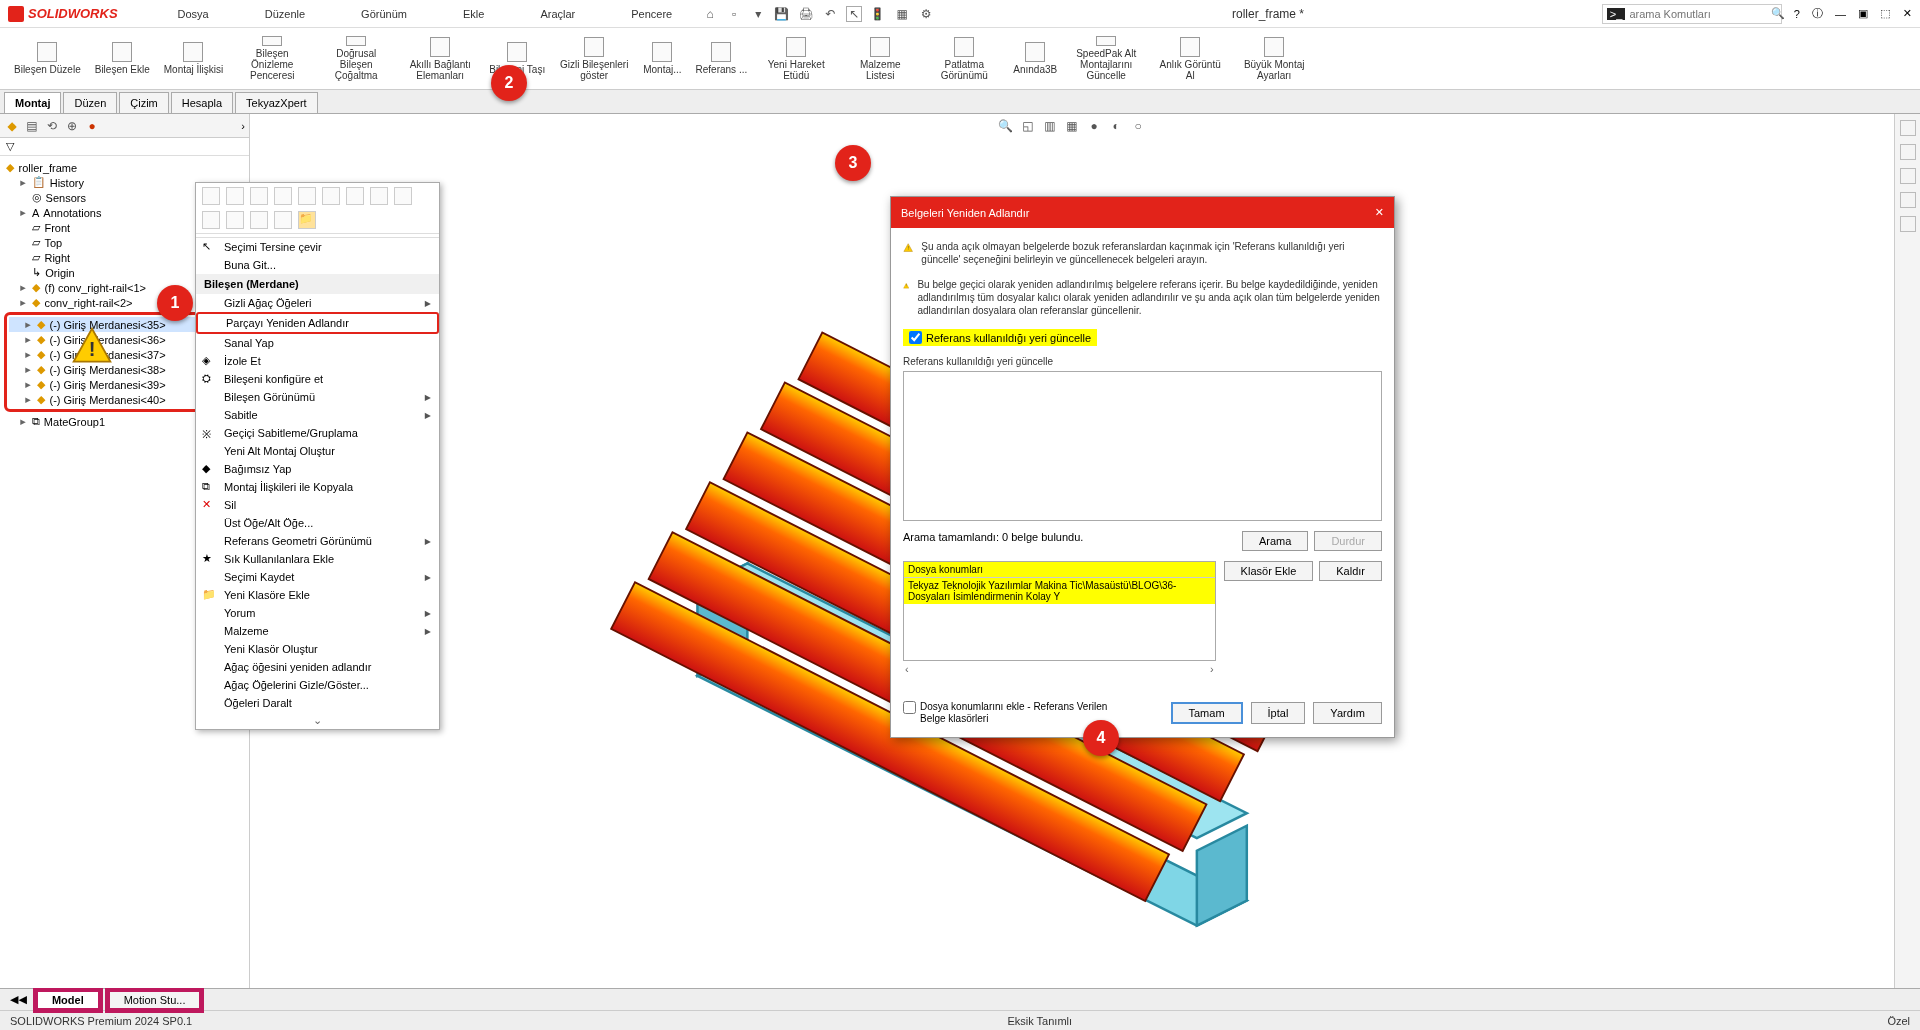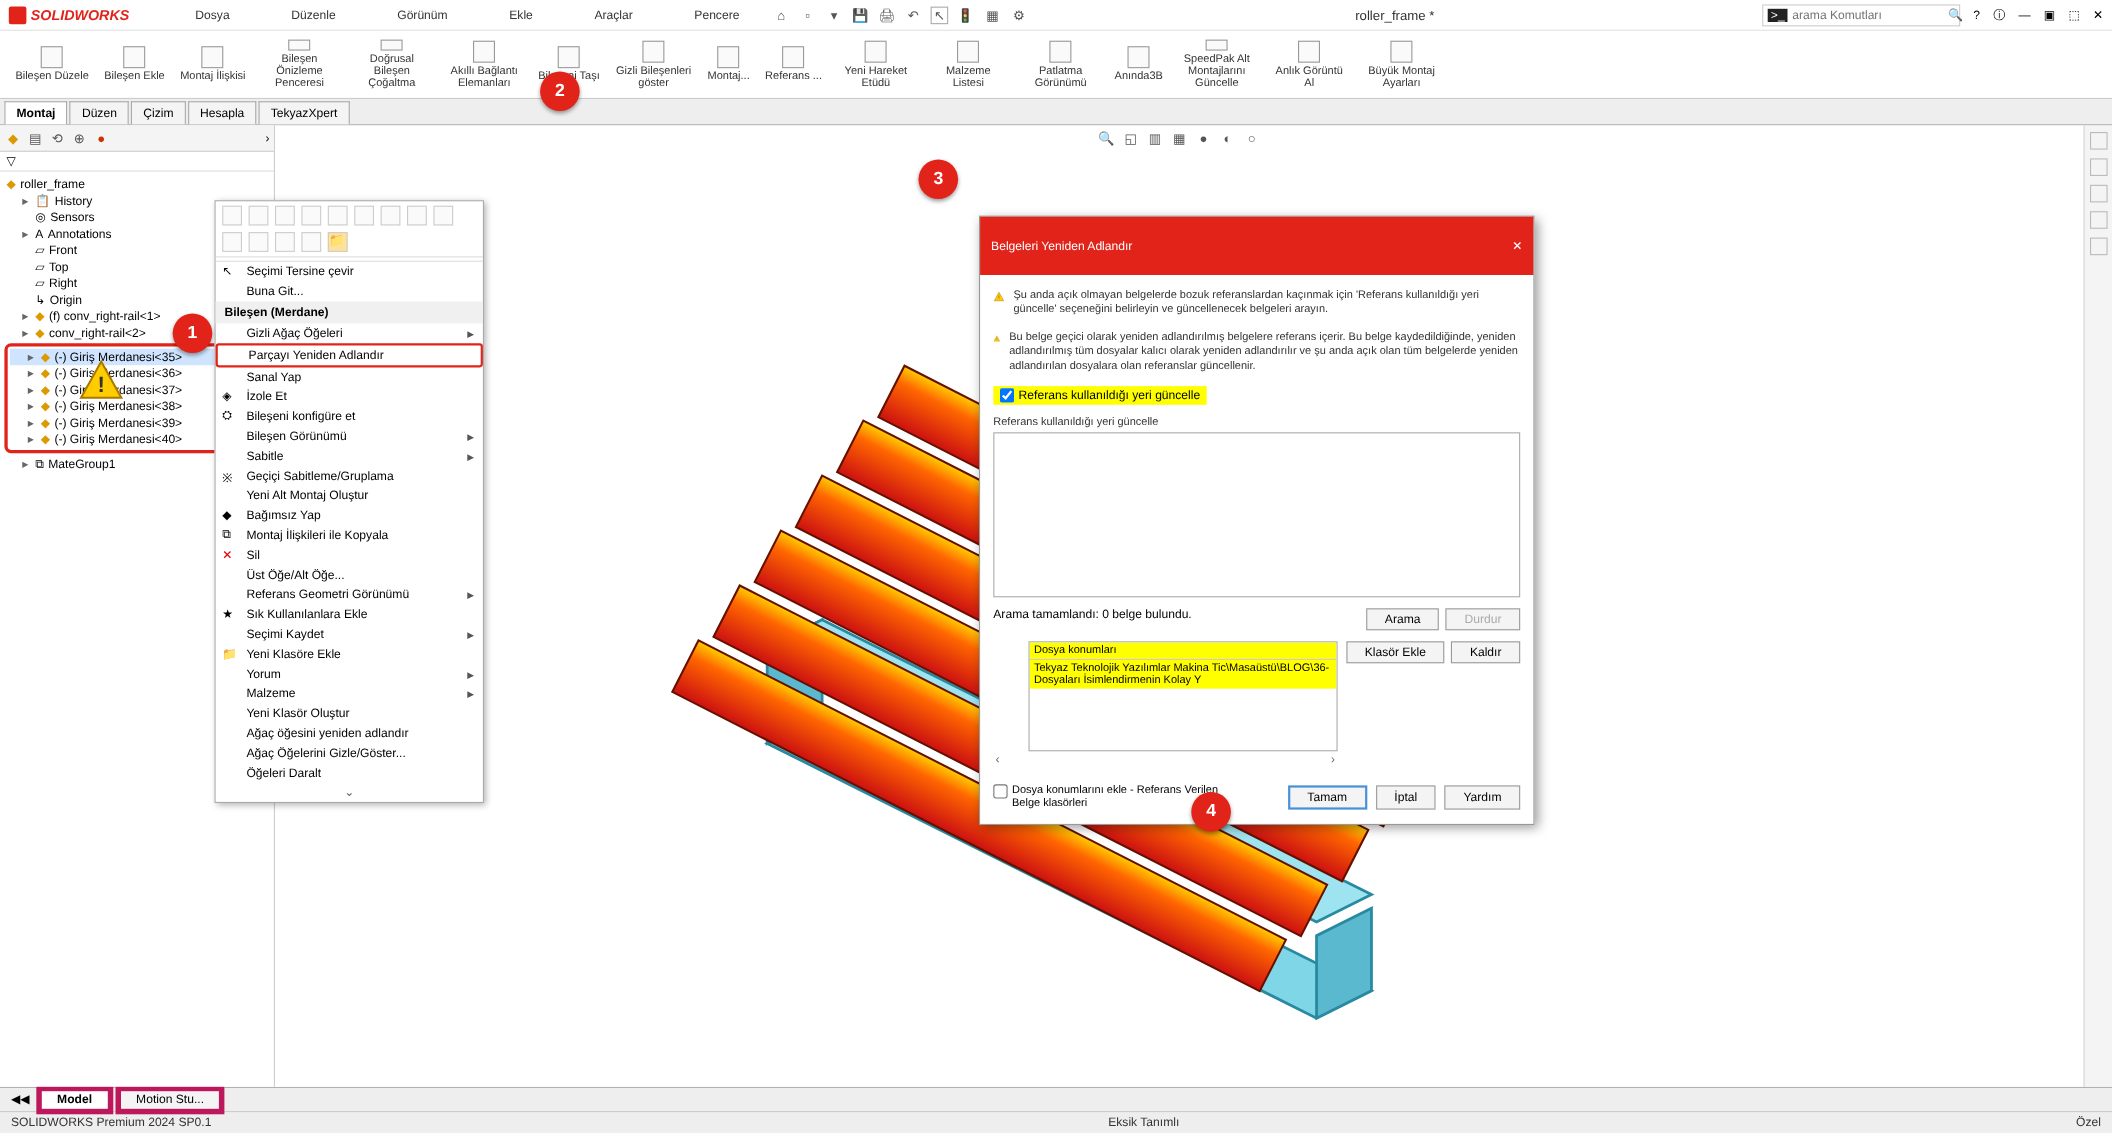--- a/index.html
+++ b/index.html
@@ -54,33 +54,33 @@
 .ctx-toolbar { padding: 4px 6px; display: flex; flex-wrap: wrap; gap: 6px; border-bottom: 1px solid #ddd; }
 .ctx-toolbar .ctx-icon { width: 18px; height: 18px; border: 1px solid #ccc; background: #fafafa; }
 .ctx-item { display: flex; align-items: center; gap: 8px; padding: 3px 10px 3px 28px; position: relative; cursor: pointer; }
 .ctx-header { padding: 4px 8px; background: #f0f0f0; font-weight: bold; }
 .ctx-submenu::after { content: "▶"; position: absolute; right: 8px; font-size: 8px; color: #555; }
 .ctx-item.highlighted { border: 2px solid #e2231a; border-radius: 3px; }
 .ctx-icon-left { position: absolute; left: 6px; width: 14px; height: 14px; }
 
 
 .dialog { position: absolute; left: 890px; top: 196px; width: 505px; background: #fff; border: 1px solid #999; box-shadow: 3px 3px 10px rgba(0,0,0,0.4); z-index: 20; }
-.dialog-header { background: #e2231a; color: #fff; padding: 20px 10px; display: flex; justify-content: space-between; align-items: center; font-size: 12px; }
+.dialog-header { background: #e2231a; color: #fff; padding: 9px 10px; display: flex; justify-content: space-between; align-items: center; font-size: 12px; }
 .dialog-body { padding: 12px; }
 .dlg-warn { display: flex; align-items: flex-start; gap: 8px; margin-bottom: 12px; }
 .warn-icon { width: 16px; height: 16px; }
 .dlg-warn span { font-size: 10px; line-height: 13px; color: #333; }
 .dlg-check { display: flex; align-items: center; gap: 4px; background: #ffff00; padding: 2px 6px; width: fit-content; margin-bottom: 10px; }
 .dlg-label { font-size: 10px; color: #333; margin-bottom: 4px; }
 .dlg-list { width: 100%; height: 150px; border: 1px solid #aaa; background: #fff; }
 .dlg-row { display: flex; justify-content: space-between; align-items: flex-start; margin-top: 10px; }
 .dlg-btn { padding: 3px 16px; border: 1px solid #999; background: #f4f4f4; cursor: pointer; font-size: 11px; }
 .dlg-btn:disabled { color: #aaa; }
 .dlg-btn.primary { border: 2px solid #4a90d9; }
-.file-loc-box { border: 1px solid #aaa; height: 100px; overflow: auto; margin-left: 32px; }
+.file-loc-box { border: 1px solid #aaa; height: 100px; overflow: auto; }
 .file-loc-header { background: #ffff00; padding: 2px 4px; font-size: 10px; border-bottom: 1px solid #ccc; }
 .file-loc-item { background: #ffff00; padding: 2px 4px; font-size: 10px; }
 
 
 .step-badge { position: absolute; width: 36px; height: 36px; background: #e2231a; border-radius: 50%; display: flex; align-items: center; justify-content: center; color: #fff; font-weight: bold; font-size: 16px; z-index: 30; box-shadow: 0 2px 4px rgba(0,0,0,0.4); }
 
 
 .bottom-tabs { height: 22px; background: #eee; display: flex; align-items: center; border-top: 1px solid #aaa; padding-left: 4px; }
 .btab { padding: 2px 14px; border: 5px solid #be185d; background: #f4f4f4; margin-right: 2px; cursor: pointer; }
 .btab.active { background: #fff; font-weight: bold; }
@@ -523,21 +523,21 @@
           <span>‹</span>
           <span>›</span>
         </div>
       </div>
       <div style="display:flex;flex-direction:row;gap:6px;">
         <button class="dlg-btn">Klasör Ekle</button>
         <button class="dlg-btn">Kaldır</button>
       </div>
     </div>
 
-    <div class="dlg-row" style="margin-top:14px;align-items:center;">
+    <div class="dlg-row" style="margin-top:24px;align-items:center;">
       <label style="display:flex;align-items:flex-start;gap:4px;max-width:220px;">
         <input type="checkbox" style="">
         <span style="font-size:10px;line-height:12px;">Dosya konumlarını ekle - Referans Verilen Belge klasörleri</span>
       </label>
       <div style="display:flex;gap:8px;margin-left:auto;">
         <button class="dlg-btn primary">Tamam</button>
         <button class="dlg-btn">İptal</button>
         <button class="dlg-btn">Yardım</button>
       </div>
     </div>

